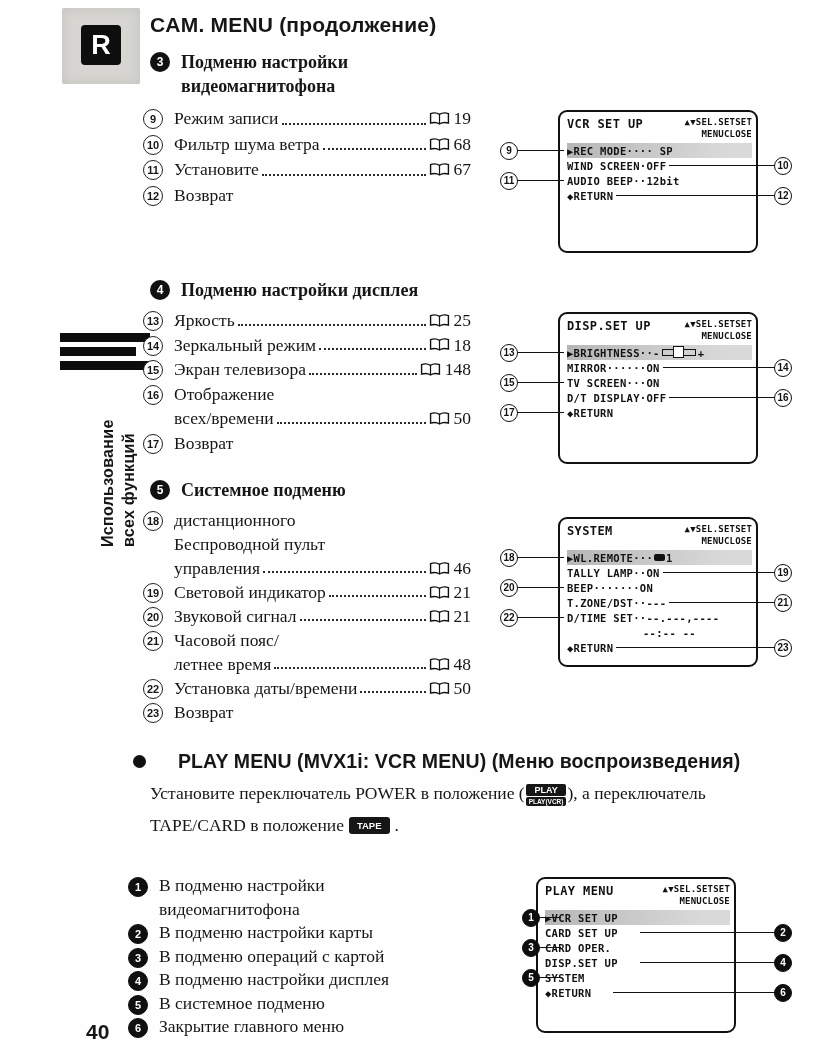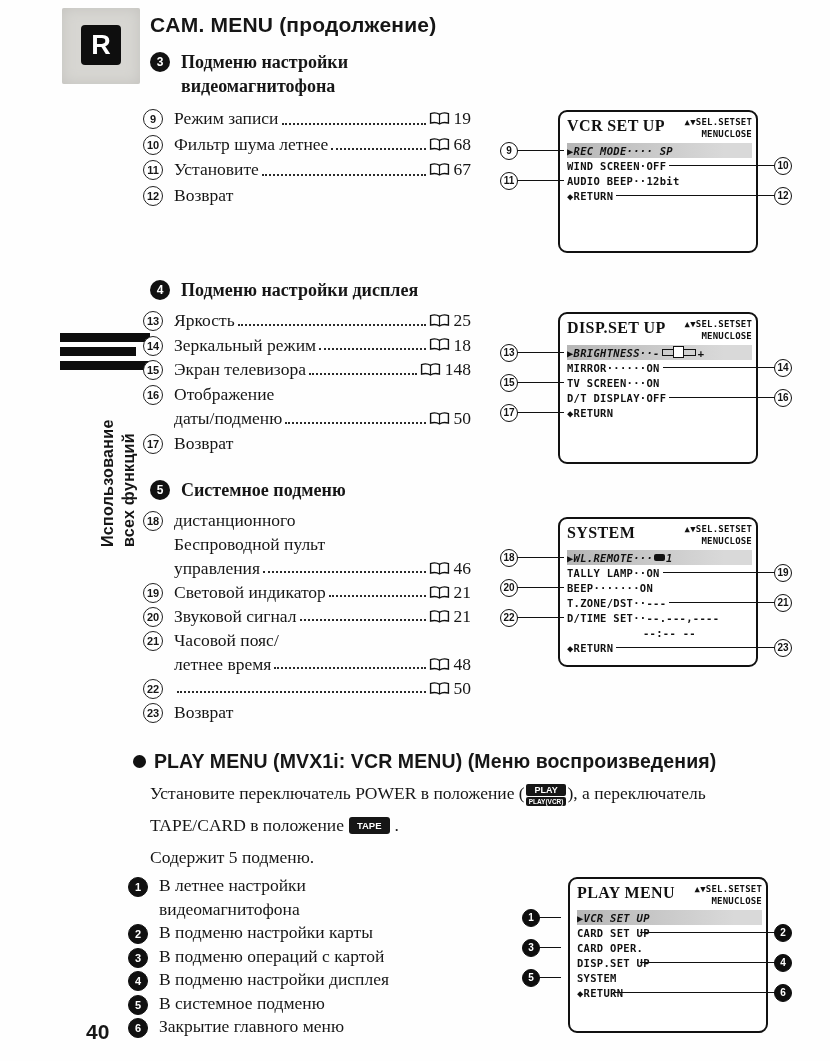--- a/index.html
+++ b/index.html
@@ -36,41 +36,41 @@
   .leader::after{content:"";position:absolute;left:3px;right:3px;bottom:7px;border-bottom:2.2px dotted #2a2a2a;}
   .book{flex:0 0 auto;margin:0 4px 0 0;display:flex;align-items:center;}
   .pref{flex:0 0 auto;}
 
   
   .scr-wrap{position:absolute;left:480px;width:334px;}
   .screen{position:relative;margin-left:78px;width:200px;border:2.6px solid #111;border-radius:9px;background:#fff;
           box-sizing:border-box;padding:5px 0 0 7px;font-family:"DejaVu Sans Mono","DejaVu Sans",monospace;
           font-weight:bold;color:#111;}
   .scr-head{display:flex;justify-content:space-between;padding-right:4px;}
-  .scr-title{font-size:16px;letter-spacing:.4px;white-space:pre;font-family:Liberation Serif, serif;}
+  .scr-title{font-size:12px;letter-spacing:.4px;white-space:pre;}
   .scr-hint{font-size:9px;text-align:right;line-height:11.5px;letter-spacing:.2px;white-space:pre;}
   .scr-rows{margin-top:3px;}
   .scr-row{height:15px;display:flex;align-items:center;}
-  .scr-row.hl{background:linear-gradient(90deg,#b6b6b6,#d9d9d9 85%);margin-right:4px;font-style:italic;}
+  .scr-row.hl{background:linear-gradient(90deg,#b6b6b6,#d9d9d9 85%);margin-right:4px;}
   .rt{display:inline-flex;align-items:center;font-size:10.5px;letter-spacing:.3px;white-space:pre;}
   .cont-pad{padding-left:76px;}
 
   .callout{position:absolute;width:18px;height:18px;border:1.7px solid #111;border-radius:50%;background:#fff;
            font:bold 10px "Liberation Sans",sans-serif;display:flex;align-items:center;justify-content:center;
            box-sizing:border-box;color:#111;}
   .callout.filled{background:#0e0e0e;color:#fff;border-color:#0e0e0e;}
   .c-line{position:absolute;height:0;border-top:1.8px solid #111;}
 
   
   .sl-track{display:inline-block;width:32px;height:5px;border:1.5px solid #111;position:relative;margin:0 2px;}
   .sl-thumb{position:absolute;left:10px;top:-4px;width:9px;height:10px;border:1.5px solid #111;background:#fff;}
   .remote-ic{display:inline-block;width:11px;height:7px;background:#111;border-radius:2px;margin:0 1px;}
 
   
-  .play-head{position:absolute;left:133px;top:750px;display:flex;align-items:center;}
+  .play-head{position:absolute;left:133px;top:750px;display:flex;align-items:center;gap:24px;}
   .bullet{width:13px;height:13px;border-radius:50%;background:#111;margin-right:8px;flex:0 0 13px;}
   .play-head-text{font:bold 19.5px "Liberation Sans",sans-serif;letter-spacing:.1px;}
   .para{position:absolute;left:150px;top:777px;width:676px;font-size:17.5px;line-height:32px;}
   .badge-stack{display:inline-flex;flex-direction:column;align-items:center;vertical-align:middle;margin:0 1px;}
   .b-top{background:#161616;color:#fff;font:bold 9px "Liberation Sans",sans-serif;padding:1px 8px;border-radius:2px;}
   .b-bot{background:#161616;color:#fff;font:bold 6.5px "Liberation Sans",sans-serif;padding:1px 3px;border-radius:2px;margin-top:1px;}
   .badge-tape{background:#161616;color:#fff;font:bold 9.5px "Liberation Sans",sans-serif;padding:3px 8px;
               border-radius:3px;margin:0 5px;vertical-align:2px;}
 
   
@@ -116,21 +116,20 @@
     <span class="bullet"></span>
     <span class="play-head-text">PLAY MENU (MVX1i: VCR MENU) (Меню воспроизведения)</span>
   </div>
 
   <div class="para">
     <span>Установите переключатель POWER в положение </span><span>(</span><span class="badge-stack">
         <span class="b-top">PLAY</span>
         <span class="b-bot">PLAY(VCR)</span>
       </span><span>)</span><span>, а переключатель</span><br>
     <span>TAPE/CARD в положение</span><span class="badge-tape">TAPE</span><span>.</span>
-    <div>Содержит 5 подменю.</div>
   </div>
 
   <div class="bar" style="top:333px;width:90px"></div>
   <div class="bar" style="top:347px;width:76px"></div>
   <div class="bar" style="top:361px;width:90px"></div>
   <div class="side-text">
     <div>Использование</div>
     <div>всех функций</div>
   </div>
 
@@ -149,21 +148,21 @@
               </svg>
             </span>
             <span class="pref">19</span>
           </div>
         </div>
       </div>
       <div class="li">
         <span class="num">10</span>
         <div class="li-lines" style="line-height: 25.5px;">
           <div class="li-line">
-            <span class="li-text">Фильтр шума летнее</span>
+            <span class="li-text">Фильтр шума ветра</span>
             <span class="leader"></span>
             <span class="book">
               <svg viewBox="0 0 22 14" width="21" height="13" aria-hidden="true">
                 <path d="M11 2.6 C8.5 0.9 4.5 0.7 1.4 1.7 L1.4 12 C4.5 11 8.5 11.2 11 12.9 C13.5 11.2 17.5 11 20.6 12 L20.6 1.7 C17.5 0.7 13.5 0.9 11 2.6 Z" fill="#fff" stroke="#111" stroke-width="1.5"></path>
                 <path d="M11 2.6 L11 12.9" stroke="#111" stroke-width="1.3"></path>
               </svg>
             </span>
             <span class="pref">68</span>
           </div>
         </div>
@@ -272,21 +271,21 @@
           </div>
         </div>
       </div>
       <div class="li">
         <span class="num">16</span>
         <div class="li-lines" style="line-height: 24.5px;">
           <div class="li-line">
             <span class="li-text">Отображение</span>
           </div>
           <div class="li-line">
-            <span class="li-text">даты/подменю</span>
+            <span class="li-text">всех/времени</span>
             <span class="leader"></span>
             <span class="book">
               <svg viewBox="0 0 22 14" width="21" height="13" aria-hidden="true">
                 <path d="M11 2.6 C8.5 0.9 4.5 0.7 1.4 1.7 L1.4 12 C4.5 11 8.5 11.2 11 12.9 C13.5 11.2 17.5 11 20.6 12 L20.6 1.7 C17.5 0.7 13.5 0.9 11 2.6 Z" fill="#fff" stroke="#111" stroke-width="1.5"></path>
                 <path d="M11 2.6 L11 12.9" stroke="#111" stroke-width="1.3"></path>
               </svg>
             </span>
             <span class="pref">50</span>
           </div>
         </div>
@@ -406,20 +405,21 @@
               </svg>
             </span>
             <span class="pref">48</span>
           </div>
         </div>
       </div>
       <div class="li">
         <span class="num">22</span>
         <div class="li-lines" style="line-height: 24px;">
           <div class="li-line">
+            <span class="li-text">Установка даты/времени</span>
             <span class="leader"></span>
             <span class="book">
               <svg viewBox="0 0 22 14" width="21" height="13" aria-hidden="true">
                 <path d="M11 2.6 C8.5 0.9 4.5 0.7 1.4 1.7 L1.4 12 C4.5 11 8.5 11.2 11 12.9 C13.5 11.2 17.5 11 20.6 12 L20.6 1.7 C17.5 0.7 13.5 0.9 11 2.6 Z" fill="#fff" stroke="#111" stroke-width="1.5"></path>
                 <path d="M11 2.6 L11 12.9" stroke="#111" stroke-width="1.3"></path>
               </svg>
             </span>
             <span class="pref">50</span>
           </div>
         </div>
@@ -474,21 +474,21 @@
       <div class="c-line" style="top: 99.5px; left: 37px; width: 47px;"></div>
       <div class="callout" style="top: 91.5px; left: 20px;">22</div>
       <div class="c-line" style="top: 129.5px; left: 136.359px; width: 158.641px;"></div>
       <div class="callout" style="top: 121.5px; left: 294px;">23</div>
     </div>
     <div class="list" style="top: 874px; left: 128px;">
       <div class="li">
         <span class="num filled">1</span>
         <div class="li-lines" style="line-height: 23.5px;">
           <div class="li-line">
-            <span class="li-text">В летнее настройки</span>
+            <span class="li-text">В подменю настройки</span>
           </div>
           <div class="li-line">
             <span class="li-text">видеомагнитофона</span>
           </div>
         </div>
       </div>
       <div class="li">
         <span class="num filled">2</span>
         <div class="li-lines" style="line-height: 23.5px;">
           <div class="li-line">
@@ -523,21 +523,21 @@
       <div class="li">
         <span class="num filled">6</span>
         <div class="li-lines" style="line-height: 23.5px;">
           <div class="li-line">
             <span class="li-text">Закрытие главного меню</span>
           </div>
         </div>
       </div>
     </div>
     <div class="scr-wrap" style="top: 877px;">
-      <div class="screen" style="height: 156px; margin-left: 88px;">
+      <div class="screen" style="height: 156px; margin-left: 56px;">
         <div class="scr-head">
           <span class="scr-title">PLAY MENU</span>
           <span class="scr-hint"><div>▲▼SEL.SETSET</div><div>MENUCLOSE</div></span>
         </div>
         <div class="scr-rows">
           <div class="scr-row hl">
             <span class="rt"><span>▶VCR SET UP</span></span>
           </div>
           <div class="scr-row">
             <span class="rt"><span>CARD SET UP</span></span>

